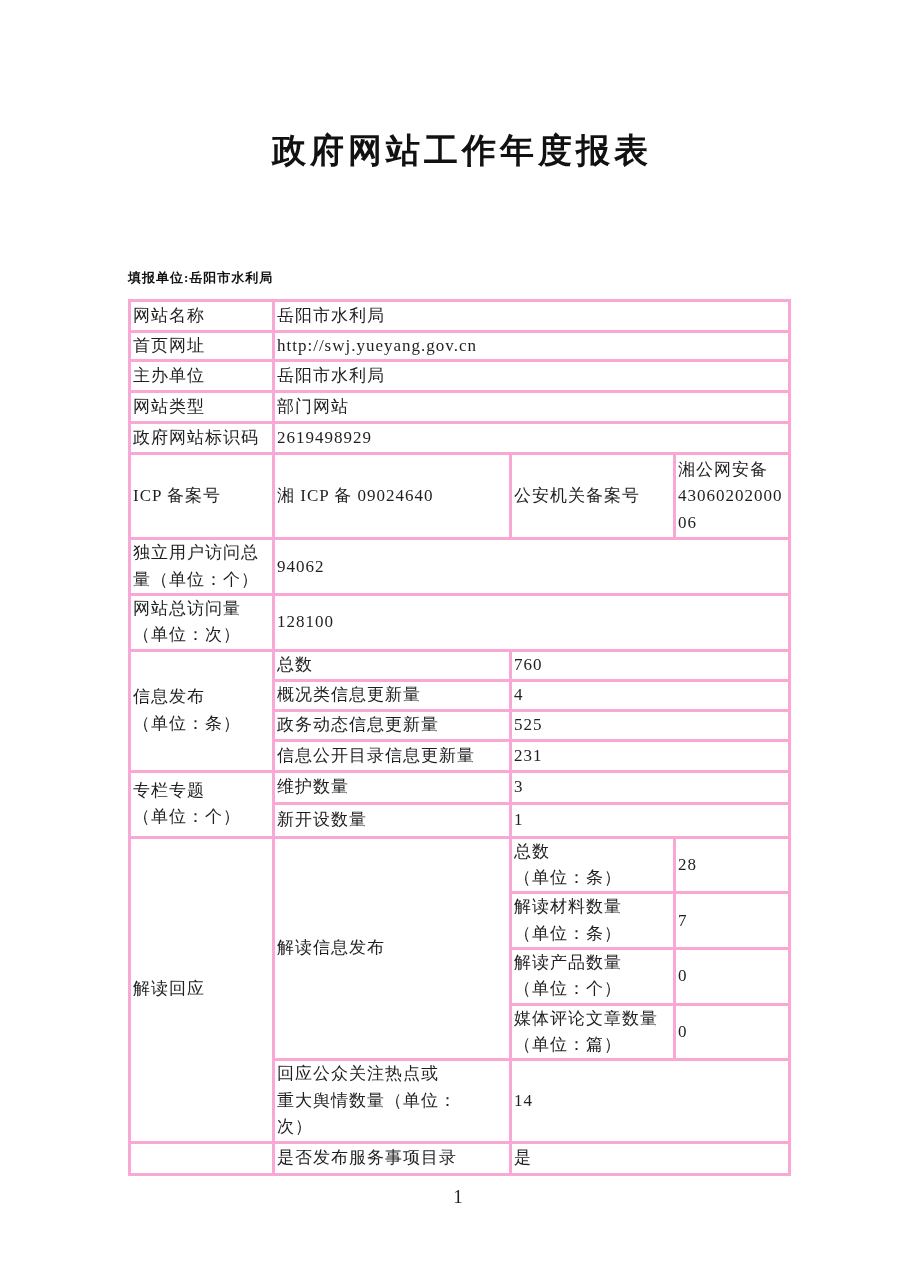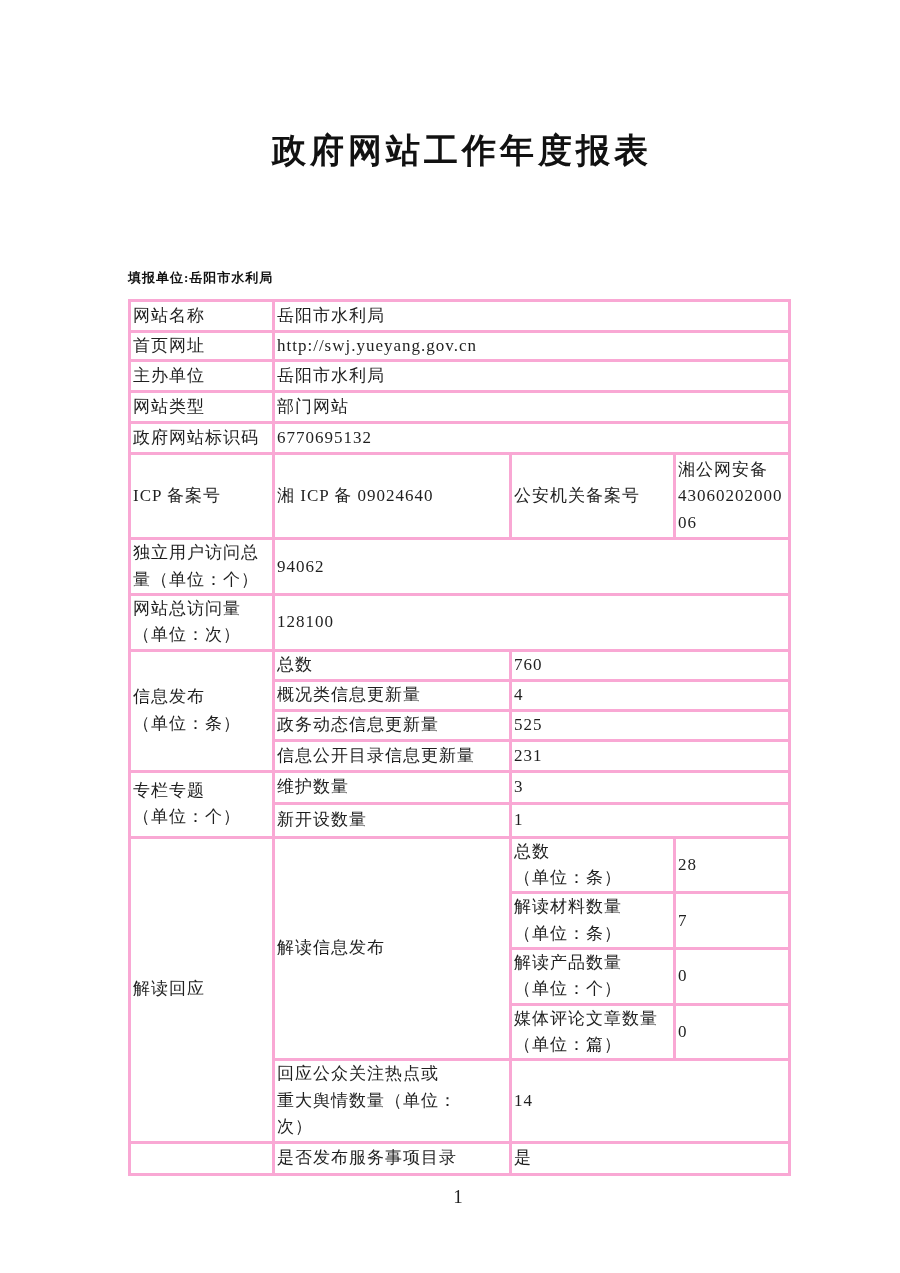--- a/index.html
+++ b/index.html
@@ -110,21 +110,21 @@
       <tr style="height:31px">
         <td>主办单位</td>
         <td colspan="3">岳阳市水利局</td>
       </tr>
       <tr style="height:31px">
         <td>网站类型</td>
         <td colspan="3">部门网站</td>
       </tr>
       <tr style="height:31px">
         <td>政府网站标识码</td>
-        <td colspan="3">6770695132</td>
+        <td colspan="3">2619498929</td>
       </tr>
       <tr style="height:85px">
         <td>ICP 备案号</td>
         <td>湘 ICP 备 09024640</td>
         <td>公安机关备案号</td>
         <td>湘公网安备
 43060202000
 06</td>
       </tr>
       <tr style="height:55px">

